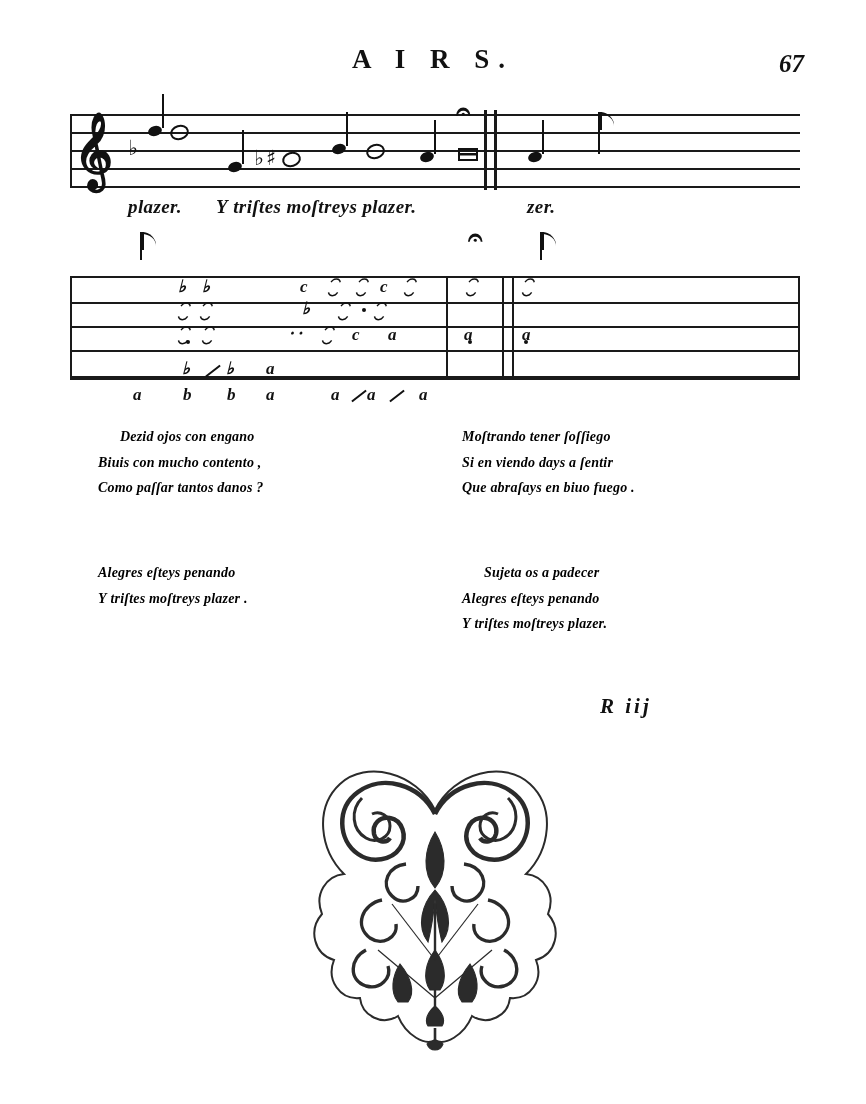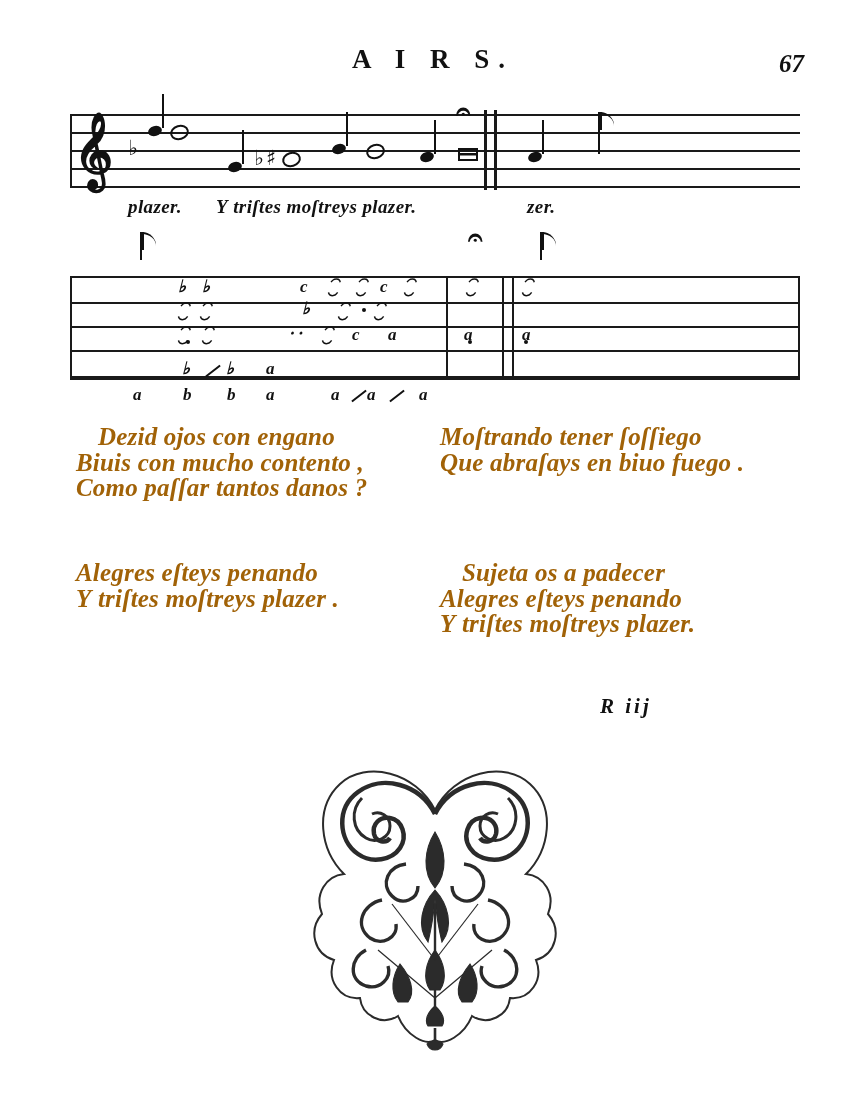--- a/index.html
+++ b/index.html
@@ -208,25 +208,26 @@
   .verses {
     position: absolute;
     top: 424px;
     left: 0;
     width: 866px;
     height: 260px;
   }
   .verse-col {
     position: absolute;
     font-style: italic;
-    font-size: 25px;
+    font-size: 14px;
     line-height: 25.5px;
     letter-spacing: 0.2px;
-    color: #a16207;
+    color: #000000;
     white-space: nowrap;
+    margin-left: 22px;
   }
   .verse-col .line { display: block; }
   .verse-col .indent { padding-left: 22px; }
 
   .signature {
     position: absolute;
     left: 600px;
     top: 694px;
     font-style: italic;
     font-size: 21px;
@@ -378,20 +379,21 @@
   <div class="verses">
 
     <div class="verse-col" style="left:76px; top:0px">
       <span class="line indent">Dezid ojos con engano</span>
       <span class="line">Biuis con mucho contento ,</span>
       <span class="line">Como paſſar tantos danos ?</span>
     </div>
 
     <div class="verse-col" style="left:440px; top:0px">
       <span class="line">Moſtrando tener ſoſſiego</span>
+      <span class="line">Si en viendo days a ſentir</span>
       <span class="line">Que abraſays en biuo fuego .</span>
     </div>
 
     <div class="verse-col" style="left:76px; top:136px">
       <span class="line">Alegres eſteys penando</span>
       <span class="line">Υ triſtes moſtreys plazer .</span>
     </div>
 
     <div class="verse-col" style="left:440px; top:136px">
       <span class="line indent">Sujeta os a padecer</span>

